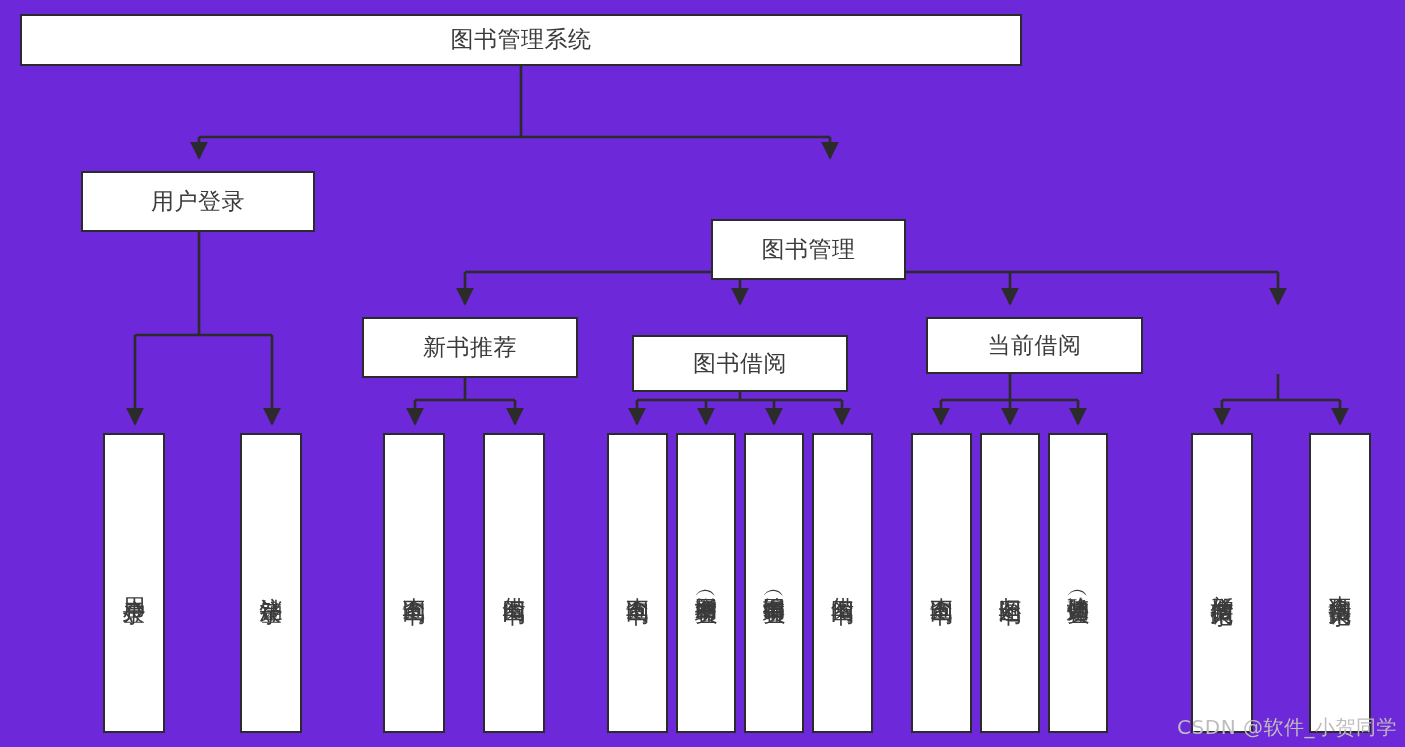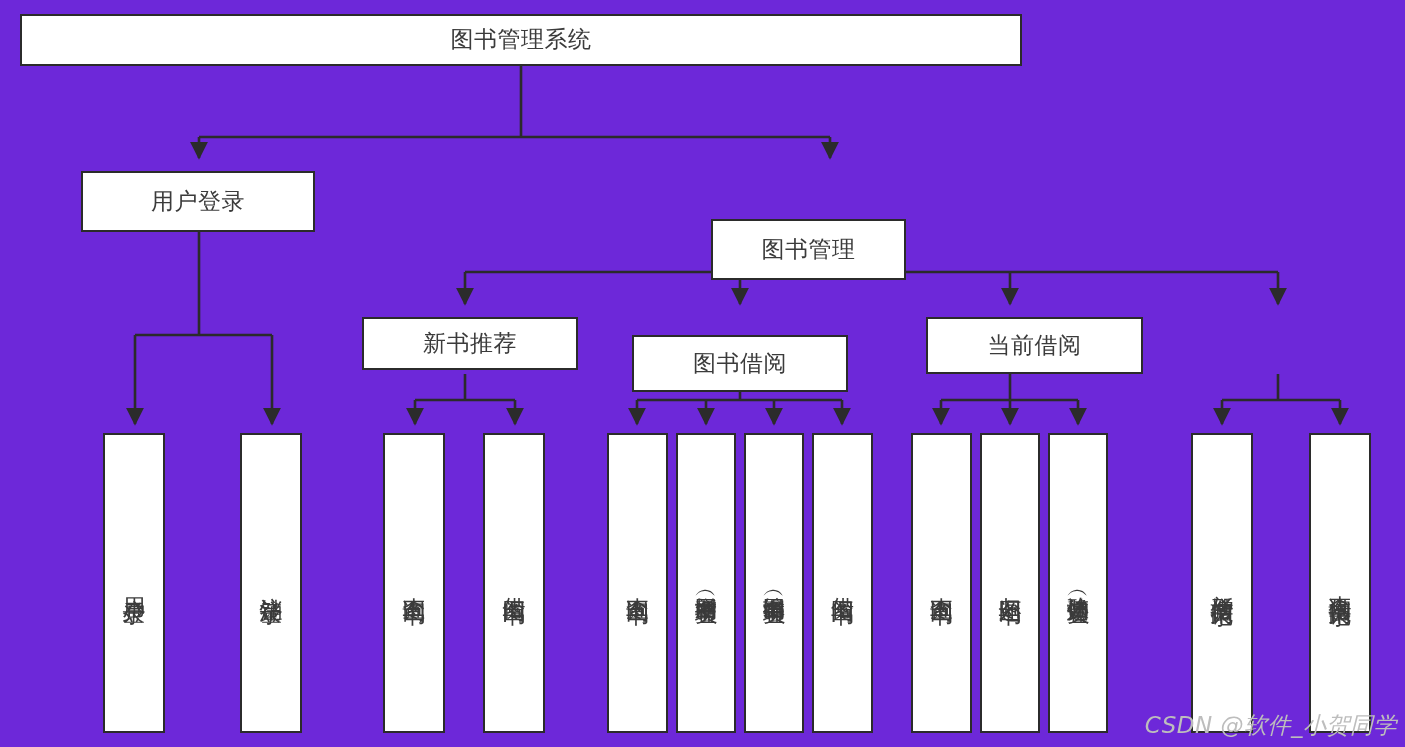--- a/index.html
+++ b/index.html
@@ -64,25 +64,24 @@
   }
   .node.vertical.tall .label {
     font-size: 22px;
     letter-spacing: 1px;
   }
   .watermark {
     position: absolute;
     right: 8px;
     bottom: 6px;
     color: #bdbdbd;
-    font-size: 23px;
+    font-size: 20px;
     font-family: "DejaVu Sans", "Liberation Sans", sans-serif;
     letter-spacing: 0.5px;
     white-space: nowrap;
-    font-style: italic;
   }
 </style>
 </head>
 <body>
 
 <div id="diagram-root">
 
   <svg class="edges" viewBox="0 0 1405 747" xmlns="http://www.w3.org/2000/svg">
     <defs>
       <marker id="arrow" viewBox="0 0 10 10" refX="9" refY="5" markerWidth="7" markerHeight="7" orient="auto-start-reverse">
@@ -137,21 +136,21 @@
     <span class="label">图书管理系统</span>
   </div>
 
   <div class="node horizontal" style="left:81px; top:171px; width:234px; height:61px;">
     <span class="label">用户登录</span>
   </div>
   <div class="node horizontal" style="left:711px; top:171px; width:195px; height:61px;margin-top:48px;">
     <span class="label">图书管理</span>
   </div>
 
-  <div class="node horizontal" style="left:362px; top:317px; width:216px; height:53px;">
+  <div class="node horizontal" style="left:362px; top:317px; width:216px; height:61px;">
     <span class="label">新书推荐</span>
   </div>
   <div class="node horizontal" style="left:632px; top:317px; width:216px; height:57px;margin-top:18px;">
     <span class="label">图书借阅</span>
   </div>
   <div class="node horizontal" style="left:926px; top:317px; width:217px; height:57px;">
     <span class="label">当前借阅</span>
   </div>
 
   <div class="node vertical" style="left:103px; top:433px; width:62px; height:300px;">

